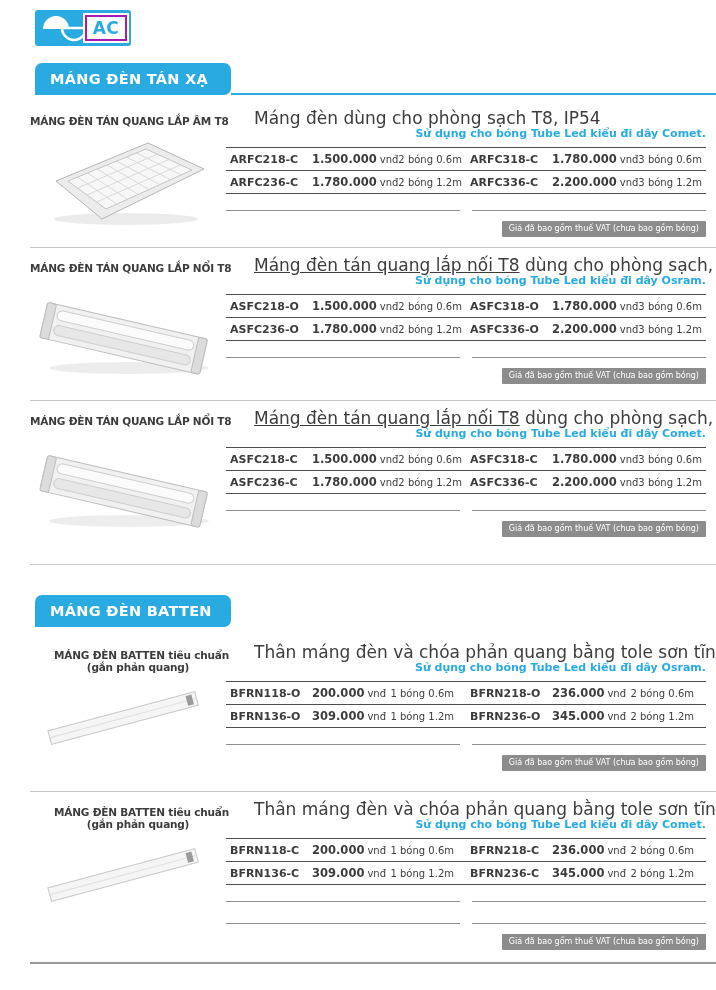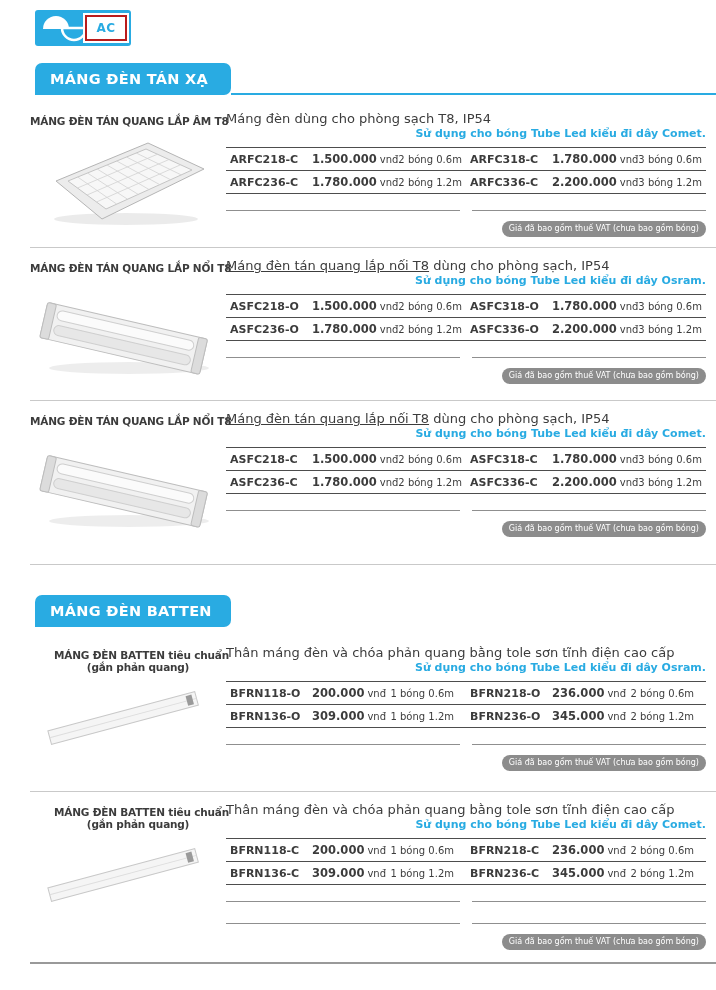--- a/index.html
+++ b/index.html
@@ -3,22 +3,22 @@
 <meta charset="utf-8">
 <style>
   html,body{margin:0;padding:0;background:#fff;}
   .page{width:716px;height:990px;background:#fff;position:relative;overflow:hidden;
         font-family:"DejaVu Sans","Liberation Sans",sans-serif;color:#3c3c3c;}
 
   
   .logo{position:relative;margin:10px 0 0 35px;width:96px;height:36px;background:#29ABE2;border-radius:3px;}
   .logo svg{position:absolute;left:0;top:0;}
   .ac-box{position:absolute;right:4px;top:5px;width:38px;height:22px;background:#fff;
-          border:2px solid #b91c1c;box-shadow:0 0 0 2px #fff;display:flex;align-items:center;justify-content:center;
-          color:#29ABE2;font-weight:bold;font-size:12px;letter-spacing:.5px;}
+          border:2px solid #a21caf;box-shadow:0 0 0 2px #fff;display:flex;align-items:center;justify-content:center;
+          color:#29ABE2;font-weight:bold;font-size:17px;letter-spacing:.5px;}
 
   
   .tab-row{display:flex;margin-left:35px;}
   .tab-row.first{margin-top:17px;}
   .tab-row.second{margin-top:30px;flex-direction:column;}
   .tab{background:#29ABE2;color:#fff;font-weight:bold;font-size:14.5px;letter-spacing:.3px;
        width:196px;height:32px;box-sizing:border-box;padding:0 0 0 15px;
        border-radius:7px 7px 7px 0;display:flex;align-items:center;}
   .tab-line{flex:1;height:2px;background:#29ABE2;align-self:flex-end;}
 
@@ -30,40 +30,40 @@
   .ph0{height:147px}.ph1{height:153px}.ph2{height:164px}.ph3{height:157px}.ph4{height:172px}
   .product.last{border-bottom:2px solid #999;}
 
   .pleft{width:192px;flex:none;}
   .ptitle{font-weight:bold;font-size:10.5px;text-align:center;margin-top:4px;letter-spacing:-0.2px;white-space:nowrap;}
   .ptitle.batten{text-align:right;padding-left:24px;}
   .ptitle2{font-weight:bold;font-size:10.5px;text-align:center;padding-left:24px;letter-spacing:-0.2px;}
   .pimg{display:block;margin:2px auto 0 auto;}
 
   .pright{flex:1;min-width:0;padding-left:4px;}
-  .desc{font-size:13px;line-height:15px;white-space:nowrap;}
+  .desc{font-size:17px;line-height:15px;white-space:nowrap;margin-left:28px;}
   .desc .u{text-decoration:underline;}
   .desc2{font-size:11px;line-height:15px;font-weight:bold;color:#29ABE2;white-space:nowrap;text-align:right;}
 
   .tables{display:flex;margin-top:6px;}
   .ptable{flex:1;min-width:0;}
   .trow{display:flex;align-items:center;height:22px;border-top:1.5px solid #4d4d4d;white-space:nowrap;}
   .trow.bot{border-bottom:1.5px solid #4d4d4d;}
   .m{flex:0 0 82px;font-weight:bold;font-size:11px;padding-left:4px;}
   .p{font-weight:bold;font-size:11.5px;}
   .c{font-size:10px;margin-left:3px;}
   .s{margin-left:auto;font-size:10px;padding-right:12px;}
 
   .extra{display:flex;gap:12px;margin-top:16px;}
   .extra.extra2{margin-top:21px;}
   .extra .xl{flex:1;border-bottom:1px solid #8f8f8f;height:0;}
 
   .badge-row{display:flex;margin-top:10px;}
   .badge{margin-left:auto;background:#8C8C8C;color:#fff;font-size:8px;line-height:1;
-         padding:4px 7px;border-radius:8px;white-space:nowrap;}
+         padding:4px 7px;border-radius:1px;white-space:nowrap;}
 </style>
 </head>
 <body>
 
 <div class="page">
 
   <div class="logo">
     <svg width="56" height="36" viewBox="0 0 56 36">
       <path d="M8 19 a13 13 0 0 1 26 0 Z" fill="#ffffff"></path>
       <path d="M27 18 a12 12 0 0 0 24 0 Z" fill="#29ABE2" stroke="#ffffff" stroke-width="2.5"></path>

